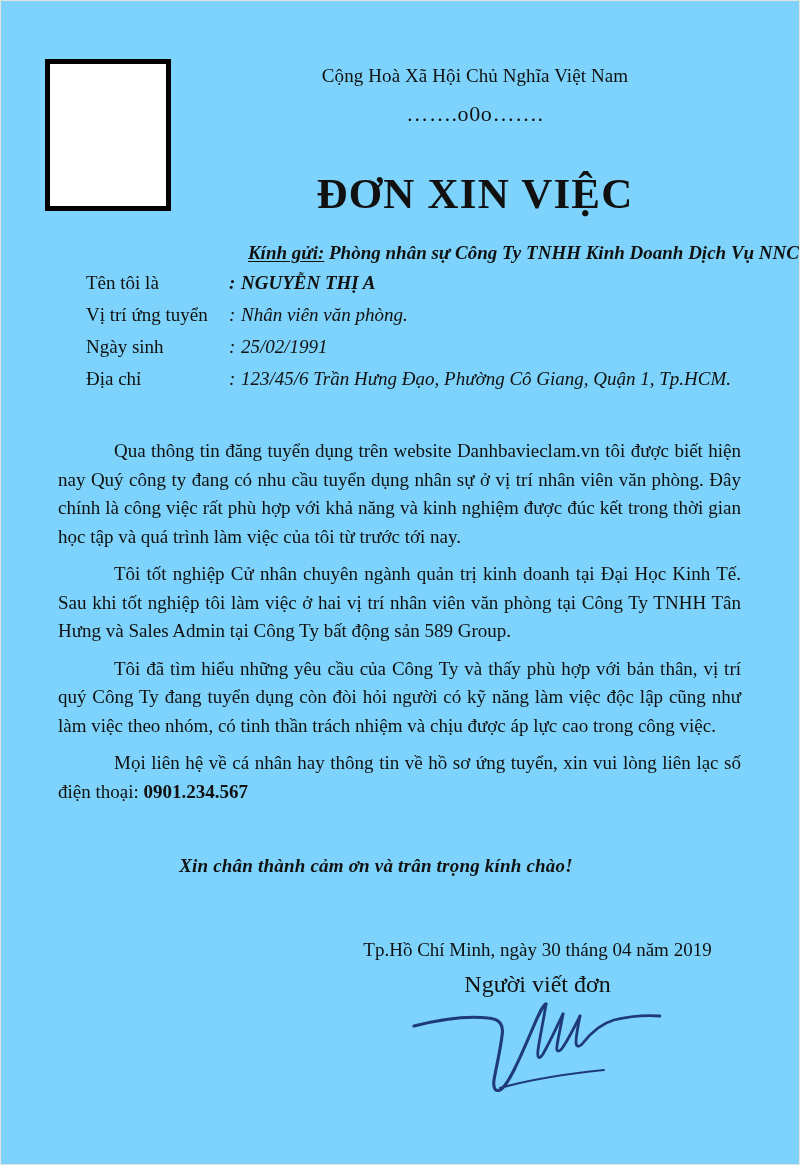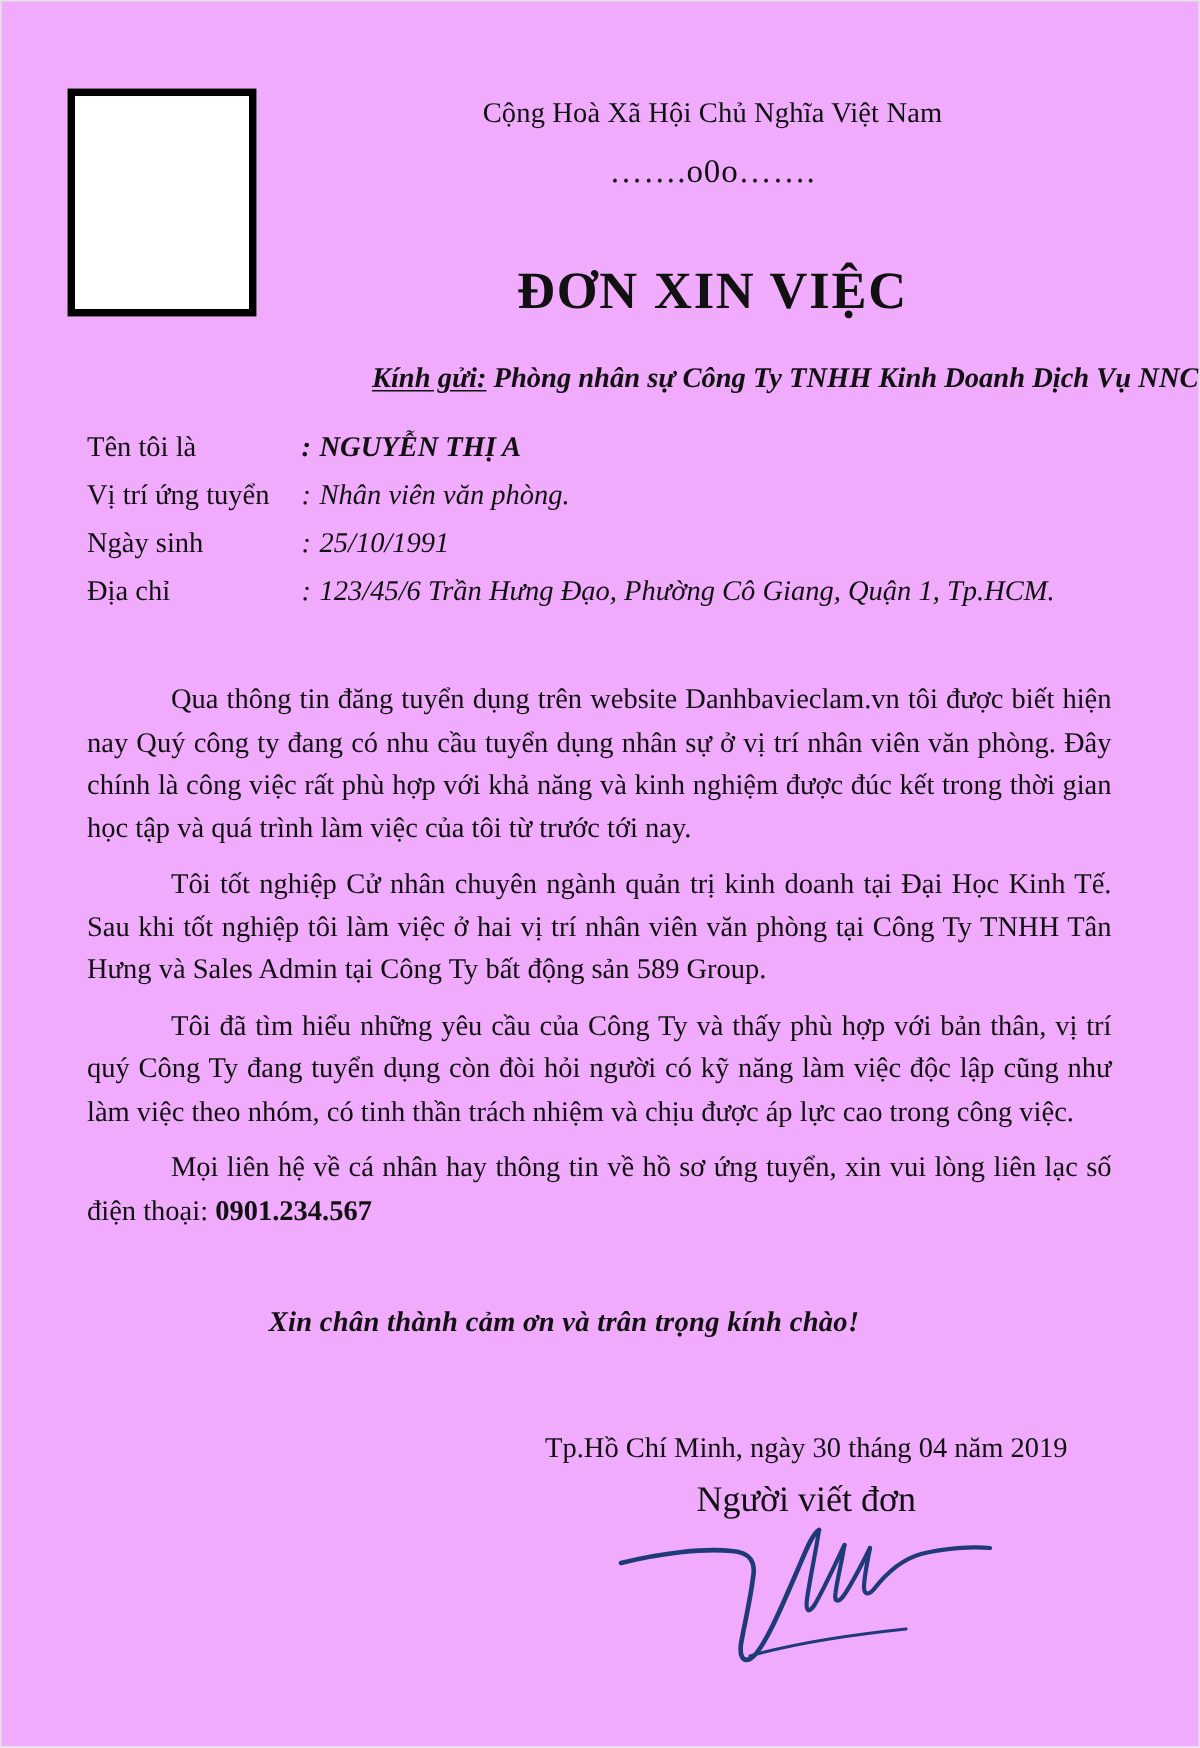--- a/index.html
+++ b/index.html
@@ -14,21 +14,21 @@
     font-family: "Liberation Serif", "DejaVu Serif", serif;
     color: #111111;
     -webkit-font-smoothing: antialiased;
   }
 
   .page {
     position: relative;
     box-sizing: border-box;
     width: 800px;
     height: 1165px;
-    background: #f0abfc;
+    background: #7dd3fc;
     border: 1px solid #e3e3e3;
     overflow: hidden;
   }
 
   
   .header-zone {
     position: relative;
     height: 232px;
   }
 
@@ -68,21 +68,21 @@
     margin-top: 10px;
     letter-spacing: 0.6px;
   }
 
   .doc-title {
     position: absolute;
     left: 180px;
     right: 30px;
     top: 172px;
     text-align: center;
-    font-size: 35px;
+    font-size: 43px;
     font-weight: bold;
     letter-spacing: 1.2px;
     line-height: 42px;
   }
 
   
   .recipient {
     margin: 6px 0 0 76px;
     font-size: 19px;
     font-weight: bold;
@@ -90,22 +90,22 @@
     line-height: 28px;
     text-align: right;
   }
   .recipient .u {
     text-decoration: underline;
     text-underline-offset: 2px;
   }
 
   
   .info-block {
-    margin: 16px 0 0 0;
-    padding-left: 57px;
+    margin: 0 0 0 0;
+    padding-left: 85px;
   }
   .info-row {
     display: flex;
     font-size: 19px;
     line-height: 32px;
     white-space: nowrap;
   }
   .info-label {
     width: 143px;
     flex: 0 0 143px;
@@ -212,21 +212,21 @@
     <div class="info-row">
       <span class="info-label">Vị trí ứng tuyển</span>
       <span class="info-value">
         <span class="colon">:</span><span>Nhân viên văn phòng.</span>
       </span>
     </div>
 
     <div class="info-row">
       <span class="info-label">Ngày sinh</span>
       <span class="info-value">
-        <span class="colon">:</span><span>25/10/1991</span>
+        <span class="colon">:</span><span>25/02/1991</span>
       </span>
     </div>
 
     <div class="info-row">
       <span class="info-label">Địa chỉ</span>
       <span class="info-value">
         <span class="colon">:</span><span>123/45/6 Trần Hưng Đạo, Phường Cô Giang, Quận 1, Tp.HCM.</span>
       </span>
     </div>
   </div>

